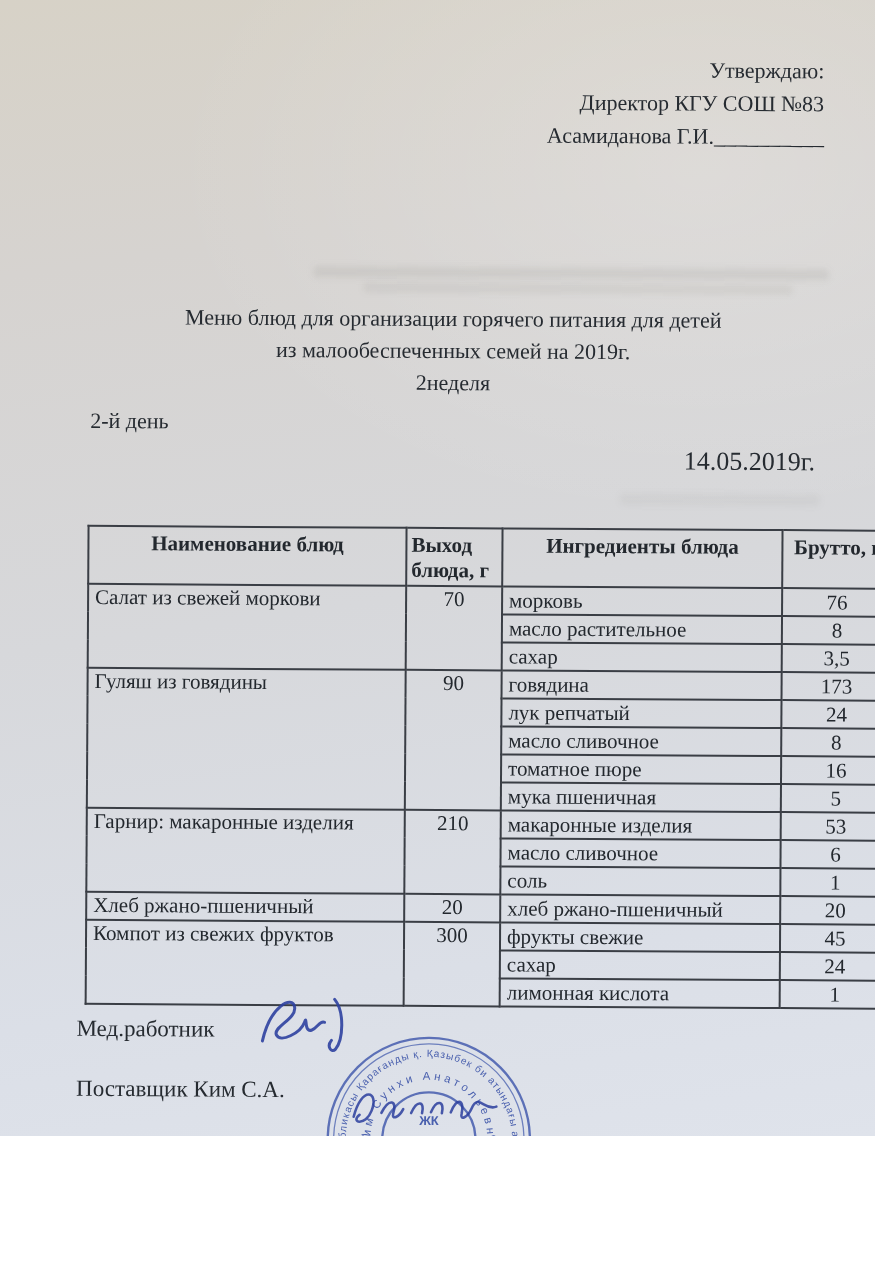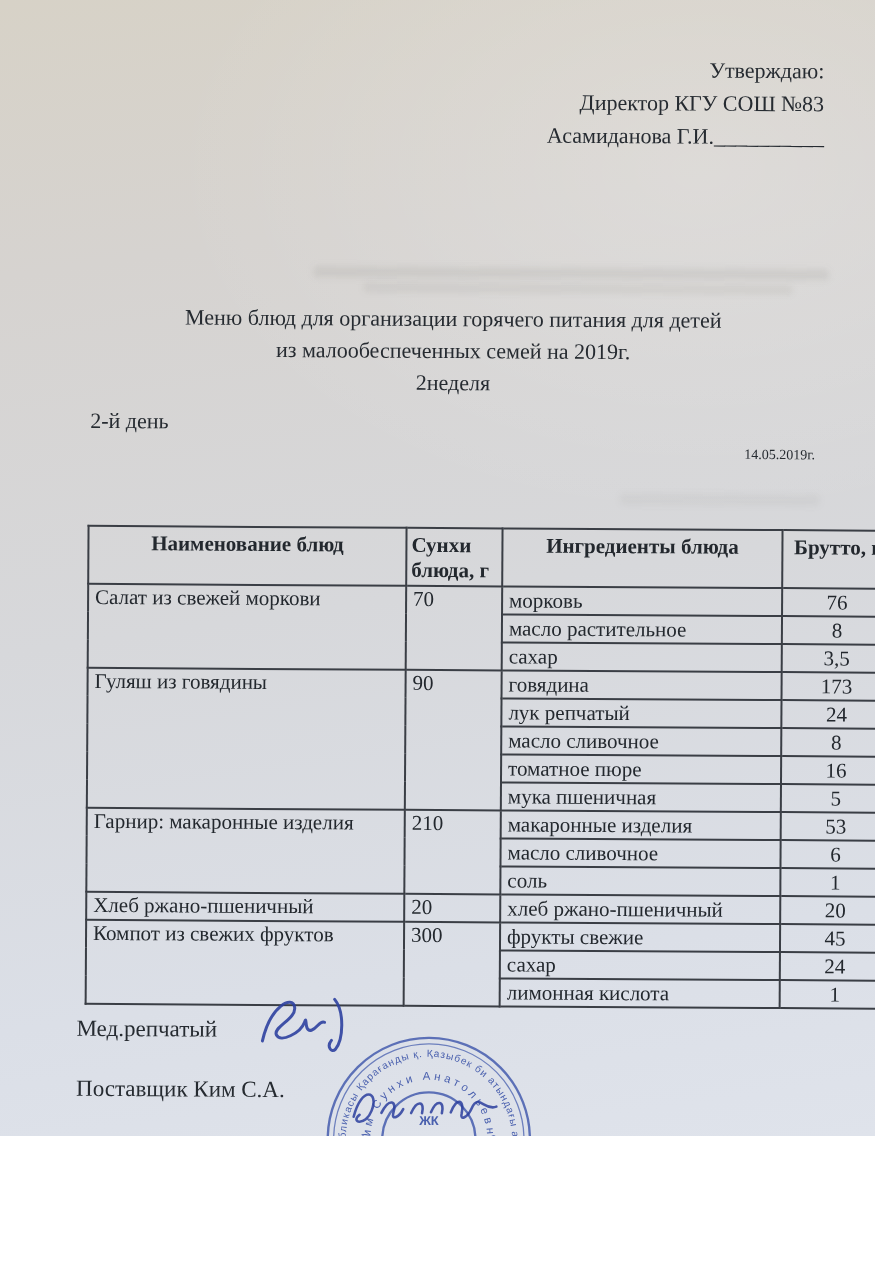--- a/index.html
+++ b/index.html
@@ -11,37 +11,37 @@
       radial-gradient(900px 600px at 80% 15%, rgba(255,255,255,0.18), rgba(0,0,0,0) 60%),
       linear-gradient(172deg,#d7d2c7 0%,#d6d3d0 22%,#d7d8db 52%,#dbdfe7 82%,#dfe3eb 100%);
     font-family:"Liberation Serif","DejaVu Serif",serif;
     color:#262b31;
   }
   .content{position:absolute;inset:0;transform:rotate(0.35deg);transform-origin:50% 40%;}
 
   .approval{position:absolute;top:52px;right:53px;text-align:right;font-size:22px;line-height:33px;}
   .title{position:absolute;left:40px;right:10px;top:303px;text-align:center;font-size:22px;line-height:32px;}
   .day-label{position:absolute;left:90px;top:410px;font-size:22px;}
-  .doc-date{position:absolute;right:60px;top:445px;font-size:14px;}
+  .doc-date{position:absolute;right:60px;top:445px;font-size:26px;}
 
   table.menu{
     position:absolute;left:88px;top:527px;
     width:776px;border-collapse:collapse;
     font-size:21px;color:#23282e;
     table-layout:fixed;
   }
   table.menu, table.menu th, table.menu td{border:2px solid #3a3e45;}
   table.menu th{font-weight:bold;vertical-align:top;padding:4px 4px 2px;line-height:25px;}
   th.h-name{width:308px;text-align:center;}
   th.h-output{width:86px;text-align:left;}
   th.h-ingredients{width:270px;text-align:center;padding-top:6px;}
   th.h-brutto{width:100px;text-align:center;padding-top:6px;}
   table.menu td{height:26px;padding:0 6px;line-height:24px;overflow:hidden;}
   td.td-name{vertical-align:top;padding-top:2px;text-align:left;}
-  td.td-output{vertical-align:top;padding-top:2px;}
+  td.td-output{vertical-align:top;padding-top:2px;text-align:center;}
   td.td-ing{text-align:left;}
   td.td-brutto{text-align:center;}
 
   .footer-label{position:absolute;left:80px;font-size:23px;}
   .med-label{top:1018px;}
   .supplier-label{top:1078px;}
 
   .med-sign{position:absolute;left:250px;top:988px;}
   .sig-stroke{fill:none;stroke:#2e41a0;stroke-width:3;stroke-linecap:round;stroke-linejoin:round;opacity:.9;}
 
@@ -83,21 +83,21 @@
       <div>2неделя</div>
     </div>
 
     <div class="day-label">2-й день</div>
     <div class="doc-date">14.05.2019г.</div>
 
     <table class="menu">
       <thead>
         <tr>
           <th class="h-name">Наименование блюд</th>
-          <th class="h-output">Сунхи блюда, г</th>
+          <th class="h-output">Выход блюда, г</th>
           <th class="h-ingredients">Ингредиенты блюда</th>
           <th class="h-brutto">Брутто, г</th>
         </tr>
       </thead>
       <tbody>
           <tr>
             <td class="td-name" rowspan="3">Салат из свежей моркови</td>
             <td class="td-output" rowspan="3">70</td>
             <td class="td-ing">морковь</td>
             <td class="td-brutto">76</td>
@@ -162,21 +162,21 @@
             <td class="td-ing">сахар</td>
             <td class="td-brutto">24</td>
           </tr>
           <tr>
             <td class="td-ing">лимонная кислота</td>
             <td class="td-brutto">1</td>
           </tr>
         </tbody>
     </table>
 
-    <div class="footer-label med-label">Мед.репчатый</div>
+    <div class="footer-label med-label">Мед.работник</div>
     <div class="footer-label supplier-label">Поставщик Ким С.А.</div>
 
     <svg class="med-sign" width="140" height="75" viewBox="0 0 140 75">
       <path class="sig-stroke" d="M 16 54 C 24 18, 46 8, 48 20 C 50 32, 26 40, 30 48 C 34 56, 54 46, 58 35 C 61 27, 57 45, 65 43 C 71 41, 73 33, 78 35 M 88 12 C 98 24, 97 52, 89 62 C 85 66, 80 59, 85 53"></path>
     </svg>
 
     <svg class="stamp" width="218" height="218" viewBox="-110 -110 220 220">
       <defs>
         <path id="arcOT" d="M -83 14 A 84 84 0 1 1 83 14"></path>
         <path id="arcOB" d="M -91 -6 A 91 91 0 0 0 91 -6"></path>

